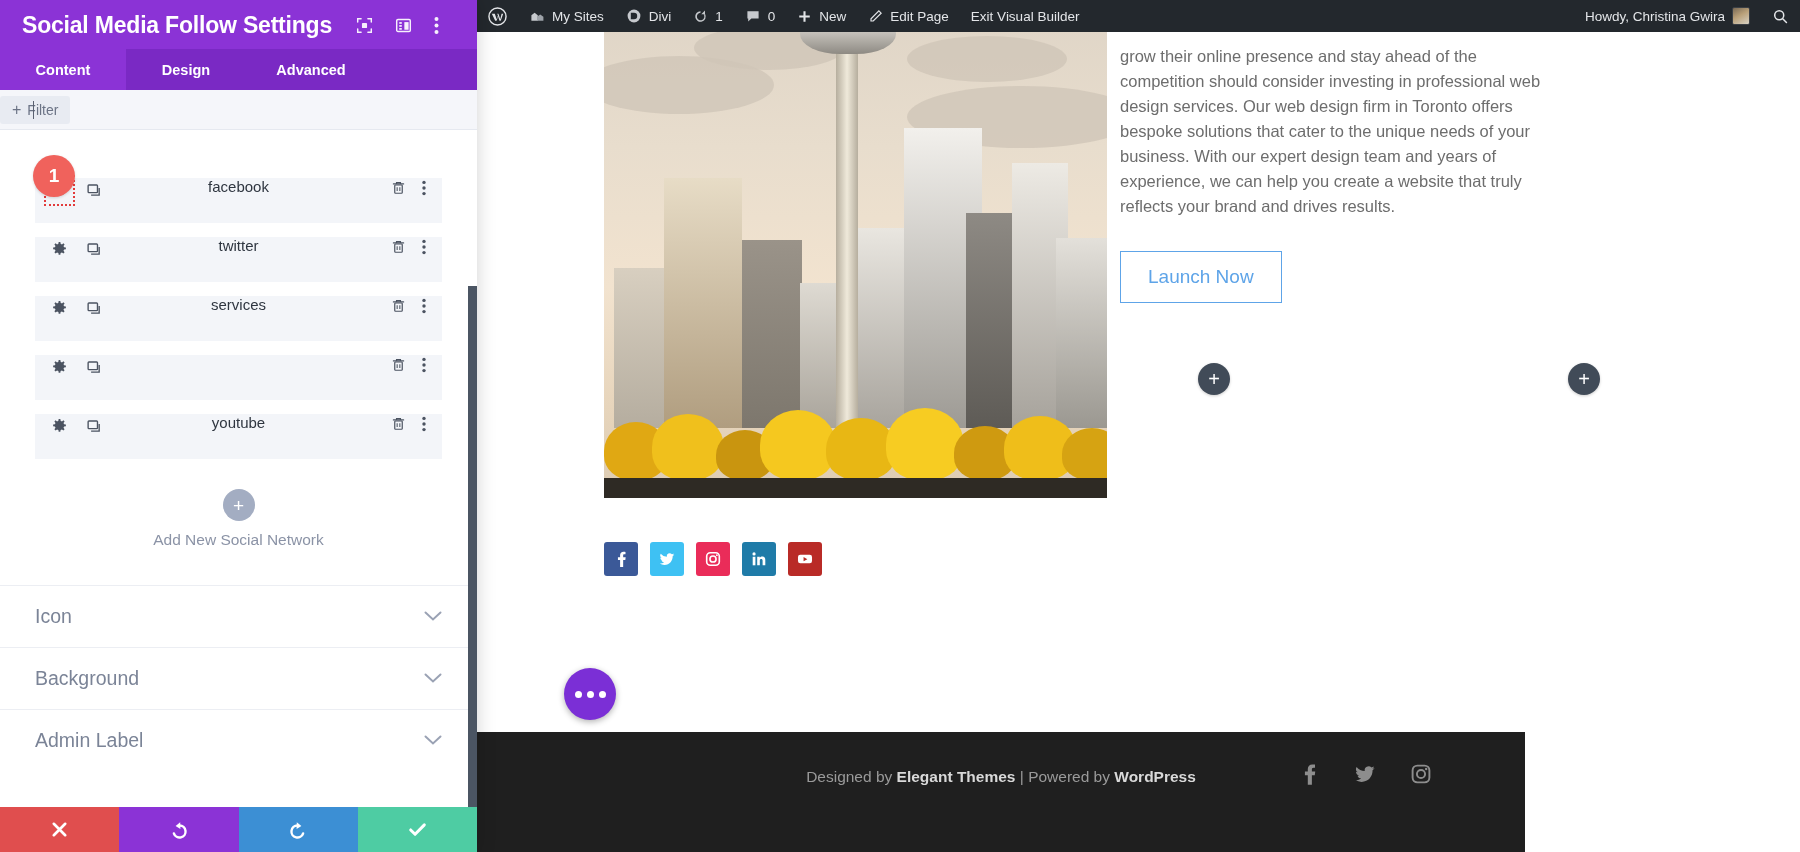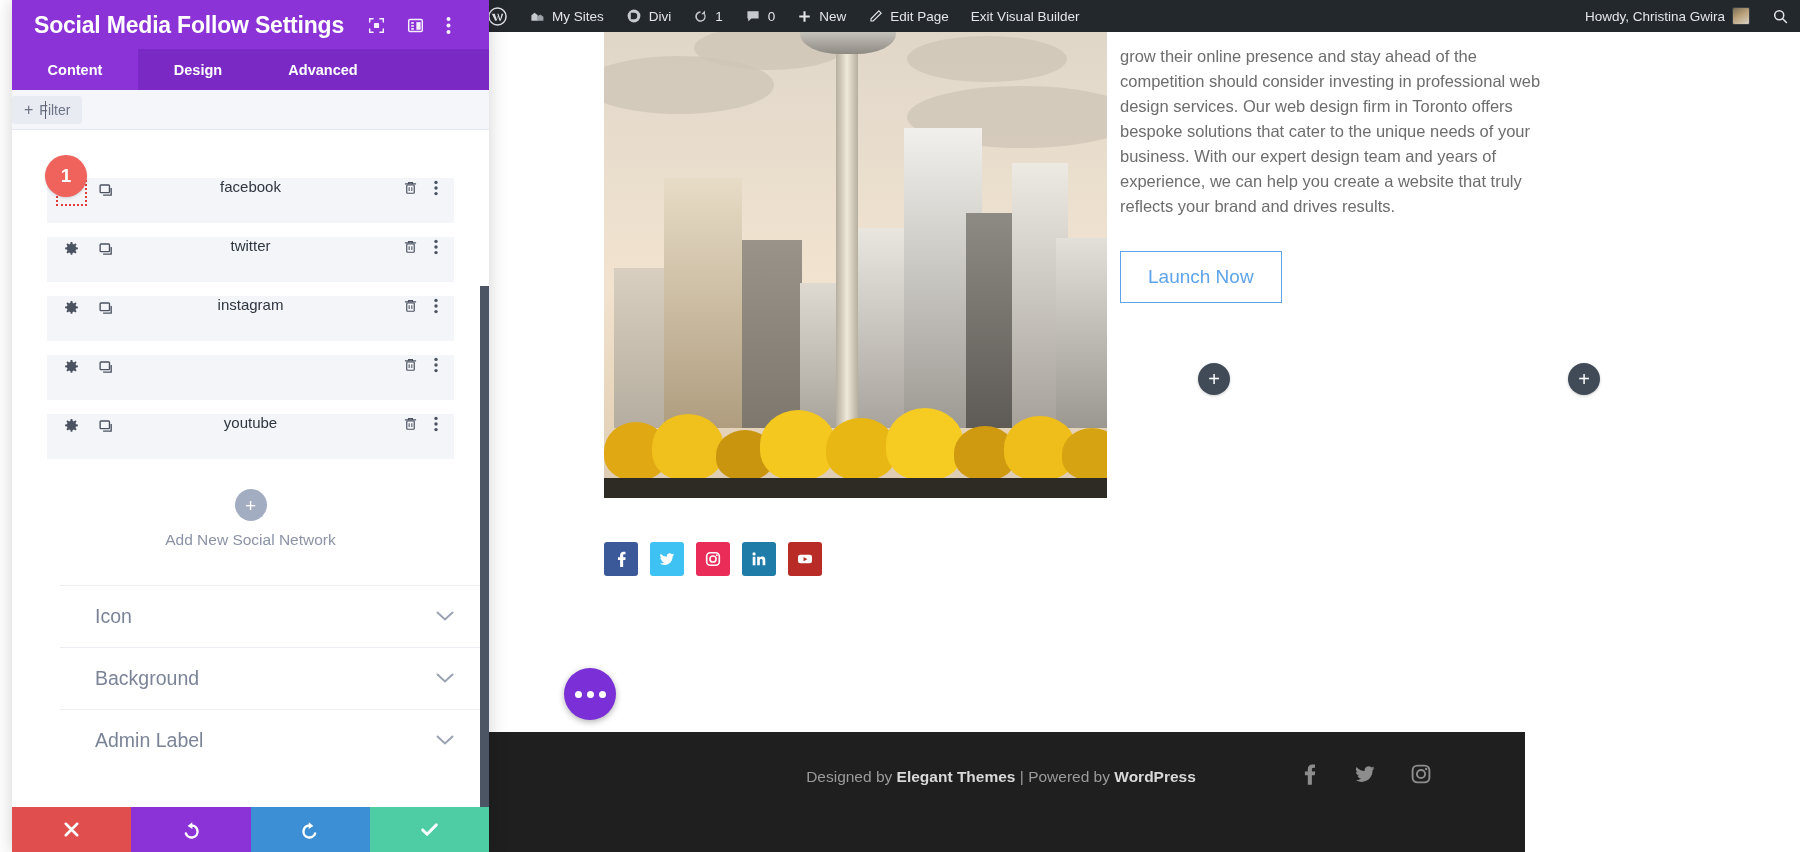--- a/index.html
+++ b/index.html
@@ -6,21 +6,21 @@
   html, body {
     width: 1800px; height: 852px;
     overflow: hidden;
     font-family: "Liberation Sans", sans-serif;
     background: #ffffff;
   }
   .app { position: relative; width: 1800px; height: 852px; }
 
   
   .settings-panel {
-    position: absolute; left: 12px; top: 0;
+    position: absolute; left: 0; top: 0;
     width: 477px; height: 852px;
     background: #ffffff;
     display: flex; flex-direction: column;
     z-index: 40;
     box-shadow: 0 0 18px rgba(0,0,0,0.18);
   }
   .panel-header {
     background: #8b33d6;
     padding: 12px 22px 10px 22px;
     position: relative;
@@ -121,21 +121,21 @@
   .add-circle {
     width: 32px; height: 32px; border-radius: 50%;
     background: #a3adc2; color: #fff; margin: 0 auto;
     display: flex; align-items: center; justify-content: center;
     font-size: 19px; line-height: 1;
   }
   .add-label {
     margin-top: 10px; font-size: 15.5px; color: #8b93a6;
   }
 
-  .accordion { margin-top: 36px; margin-left: 48px; }
+  .accordion { margin-top: 36px; }
   .acc-row {
     display: flex; align-items: center; justify-content: space-between;
     height: 62px; padding: 0 35px;
     border-top: 1px solid #eceef3;
     cursor: pointer;
   }
   .acc-title { font-size: 19.5px; color: #7b8497; font-weight: normal; }
   .acc-chev { color: #9aa2b4; }
 
   .panel-scrollbar {
@@ -599,21 +599,21 @@
                   <path d="M9 1.2h2l.3 2.1 1.6.7 1.7-1.3 1.4 1.4-1.3 1.7.7 1.6 2.1.3v2l-2.1.3-.7 1.6 1.3 1.7-1.4 1.4-1.7-1.3-1.6.7-.3 2.1H9l-.3-2.1-1.6-.7-1.7 1.3-1.4-1.4 1.3-1.7-.7-1.6-2.1-.3v-2l2.1-.3.7-1.6L4 4.1l1.4-1.4L7.1 4l1.6-.7z" fill="#4b5361"></path>
                 </svg>
               </span>
               <span class="net-dup">
                 <svg width="17" height="17" viewBox="0 0 20 20">
                   <rect x="2.5" y="3.5" width="11" height="9" rx="1" fill="none" stroke="#4b5361" stroke-width="1.6"></rect>
                   <path d="M6 15.5h9.5V7" fill="none" stroke="#4b5361" stroke-width="1.6"></path>
                 </svg>
               </span>
             </div>
-            <span class="net-name">instagram</span>
+            <span class="net-name">services</span>
             <div class="net-right">
               <span class="net-trash">
                 <svg width="15" height="16" viewBox="0 0 20 20">
                   <path d="M3.2 4.6h13.6" stroke="#4b5361" stroke-width="1.6" stroke-linecap="round"></path>
                   <path d="M7.4 4.6V2.8h5.2v1.8" fill="none" stroke="#4b5361" stroke-width="1.6"></path>
                   <rect x="5" y="6" width="10" height="11" rx="1" fill="none" stroke="#4b5361" stroke-width="1.6"></rect>
                   <path d="M8.2 9v5M11.8 9v5" stroke="#4b5361" stroke-width="1.4"></path>
                 </svg>
               </span>
               <span class="net-menu">

